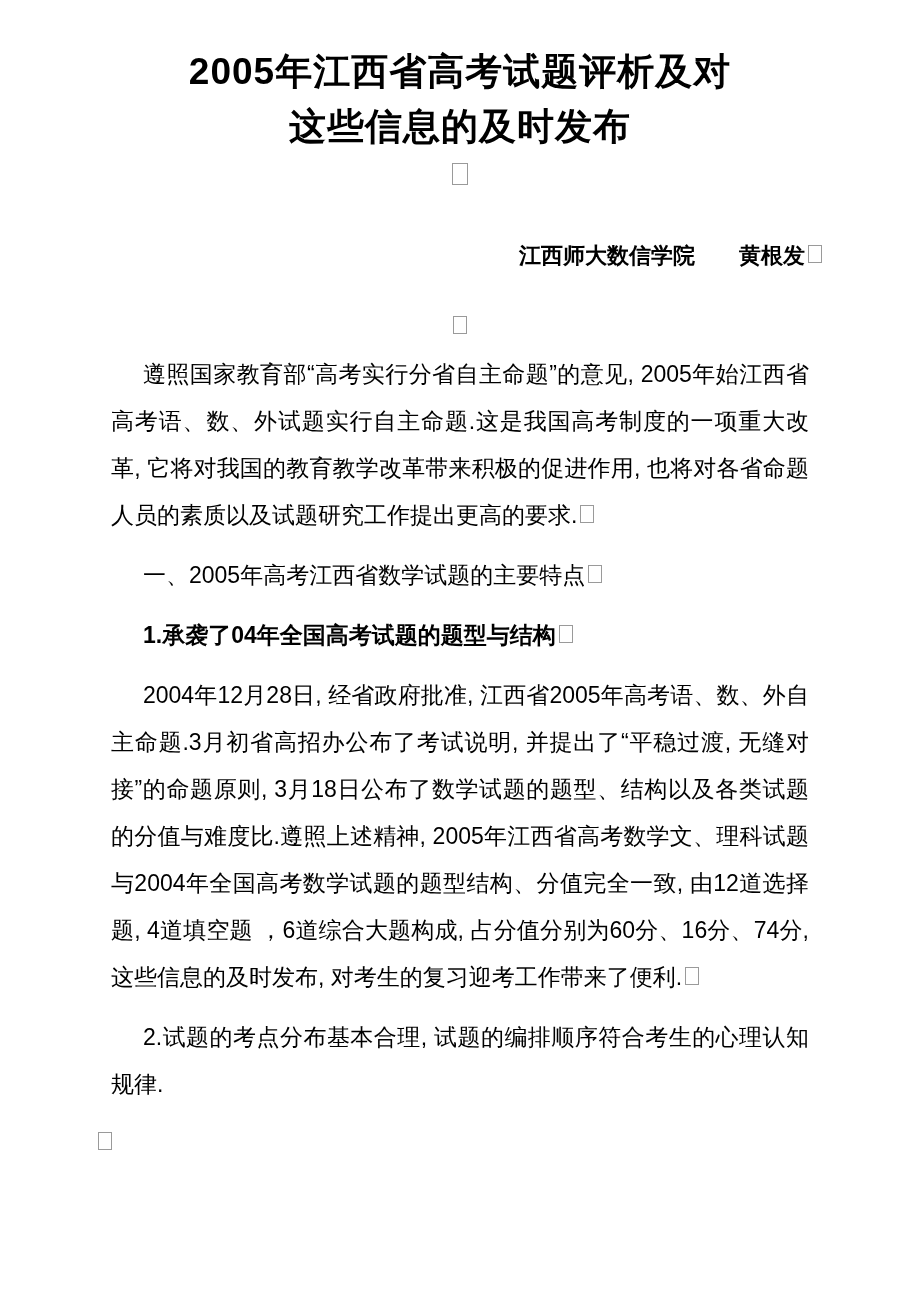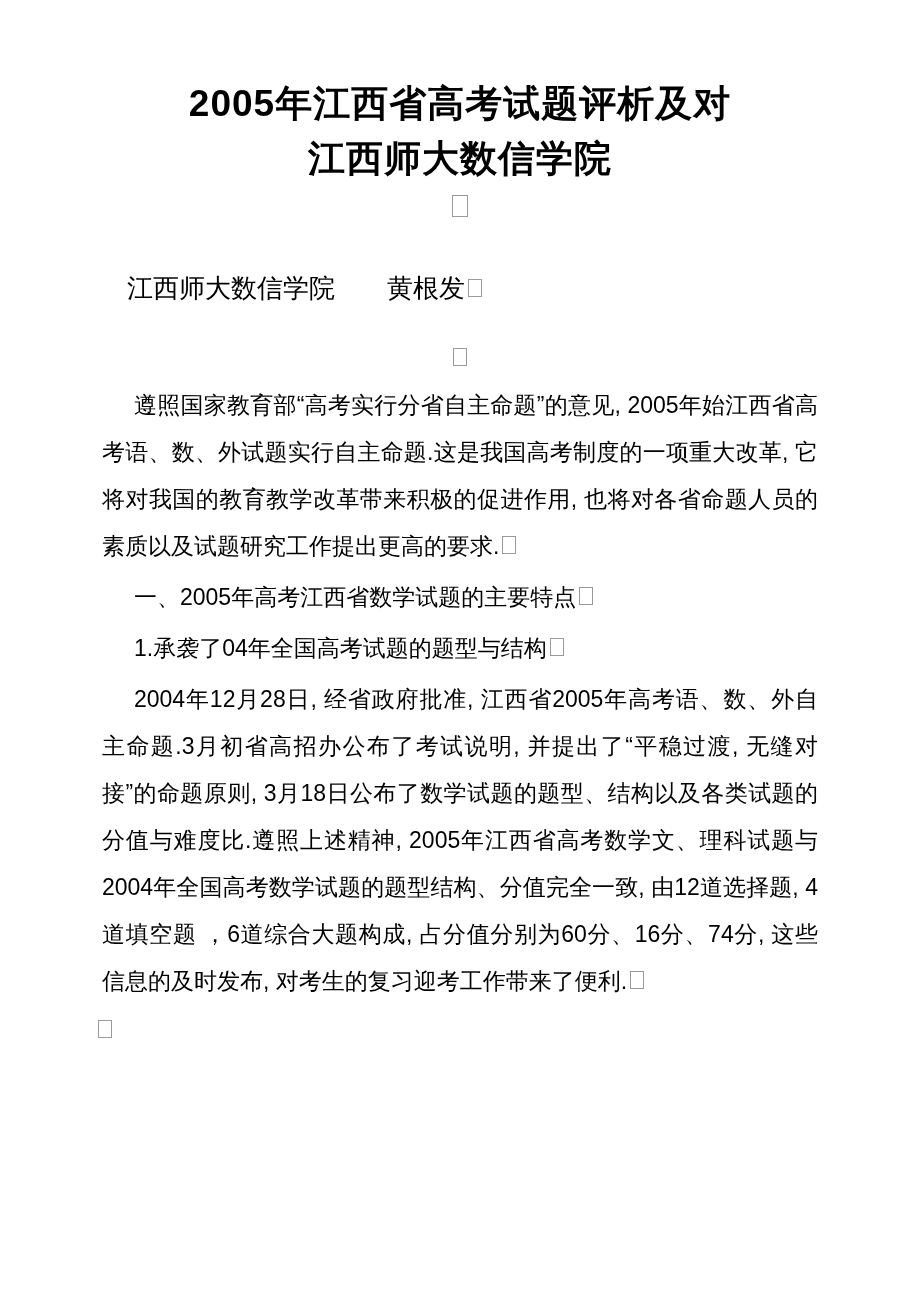--- a/index.html
+++ b/index.html
@@ -11,76 +11,76 @@
     width: 920px;
     height: 1302px;
     color: #000000;
     font-family: "Liberation Sans", "DejaVu Sans", sans-serif;
     overflow: hidden;
   }
   .page {
     box-sizing: border-box;
     width: 920px;
     height: 1144px;
-    padding: 76px 98px 0 98px;
+    padding: 44px 98px 0 98px;
     background: #ffffff;
   }
   .doc-title {
     text-align: center;
     font-size: 37px;
     line-height: 55px;
     font-weight: 600;
     letter-spacing: 1px;
   }
   .center-row {
     text-align: center;
     margin-top: 9px;
   }
   .byline {
-    text-align: left;
-    font-size: 26px;
+    text-align: right;
+    font-size: 22px;
     line-height: 34px;
-    font-weight: 400;
+    font-weight: 700;
     margin-top: 16px;
     white-space: pre;
   }
   .glyph-box {
     display: inline-block;
     border: 1px solid #9a9a9a;
     background: #ffffff;
     vertical-align: baseline;
   }
   .gb-lg { width: 14px; height: 20px; }
   .gb-sm { width: 12px; height: 16px; }
   .gb-inline { width: 12px; height: 16px; margin-left: 3px; }
   .body-text p {
-    margin: 4px;
+    margin: 13px;
     font-size: 23px;
     line-height: 47px;
     text-align: justify;
     text-indent: 32px;
     font-weight: 500;
   }
   .body-text { margin-top: 12px; }
   p.heading-p { font-weight: 400; }
-  p.sub-p { font-weight: 400; }
+  p.sub-p { font-weight: 700; }
   .left-row {
     margin: 0;
     line-height: 47px;
     text-indent: 0;
   }
 </style>
 </head>
 <body>
 
 <div class="page">
 
   <div class="doc-title">
     <div>2005年江西省高考试题评析及对</div>
-    <div>江西师大数信学院</div>
+    <div>这些信息的及时发布</div>
   </div>
 
   <div class="center-row">
     <span class="glyph-box gb-lg"></span>
   </div>
 
   <div class="byline">
     <span>江西师大数信学院　　黄根发</span><span class="glyph-box gb-inline"></span>
   </div>
 
@@ -92,20 +92,21 @@
 
     <p><span>遵照国家教育部“高考实行分省自主命题”的意见, 2005年始江西省高考语、数、外试题实行自主命题.这是我国高考制度的一项重大改革, 它将对我国的教育教学改革带来积极的促进作用, 也将对各省命题人员的素质以及试题研究工作提出更高的要求.</span><span class="glyph-box gb-inline"></span></p>
 
 
     <p class="heading-p"><span>一、2005年高考江西省数学试题的主要特点</span><span class="glyph-box gb-inline"></span></p>
 
     <p class="sub-p"><span>1.承袭了04年全国高考试题的题型与结构</span><span class="glyph-box gb-inline"></span></p>
 
     <p><span>2004年12月28日, 经省政府批准, 江西省2005年高考语、数、外自主命题.3月初省高招办公布了考试说明, 并提出了“平稳过渡, 无缝对接”的命题原则, 3月18日公布了数学试题的题型、结构以及各类试题的分值与难度比.遵照上述精神, 2005年江西省高考数学文、理科试题与2004年全国高考数学试题的题型结构、分值完全一致, 由12道选择题, 4道填空题 ，6道综合大题构成, 占分值分别为60分、16分、74分, 这些信息的及时发布, 对考生的复习迎考工作带来了便利.</span><span class="glyph-box gb-inline"></span></p>
 
+    <p><span>2.试题的考点分布基本合理, 试题的编排顺序符合考生的心理认知规律.</span></p>
 
     <div class="left-row">
       <span class="glyph-box gb-sm"></span>
     </div>
 
   </div>
 
 </div>
 
 </body></html>

